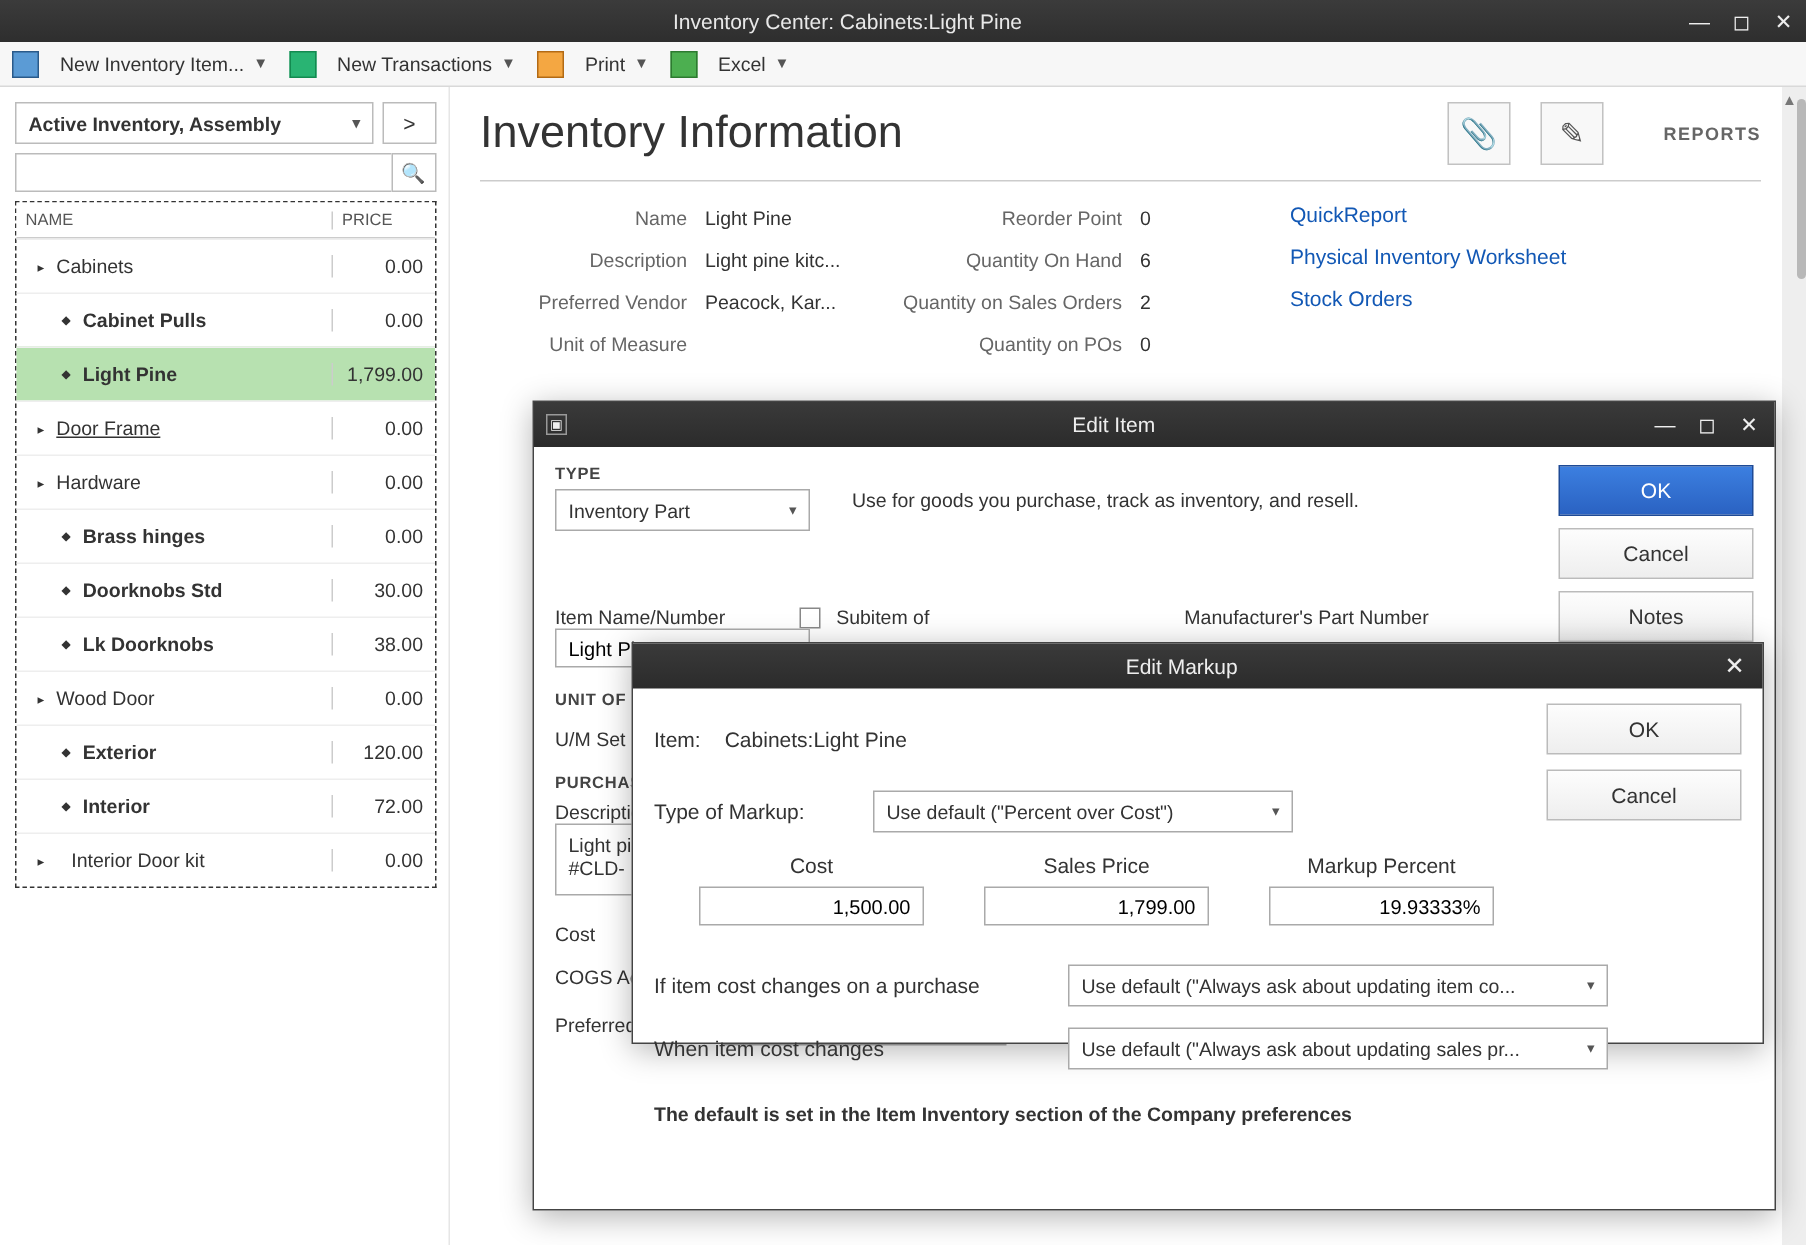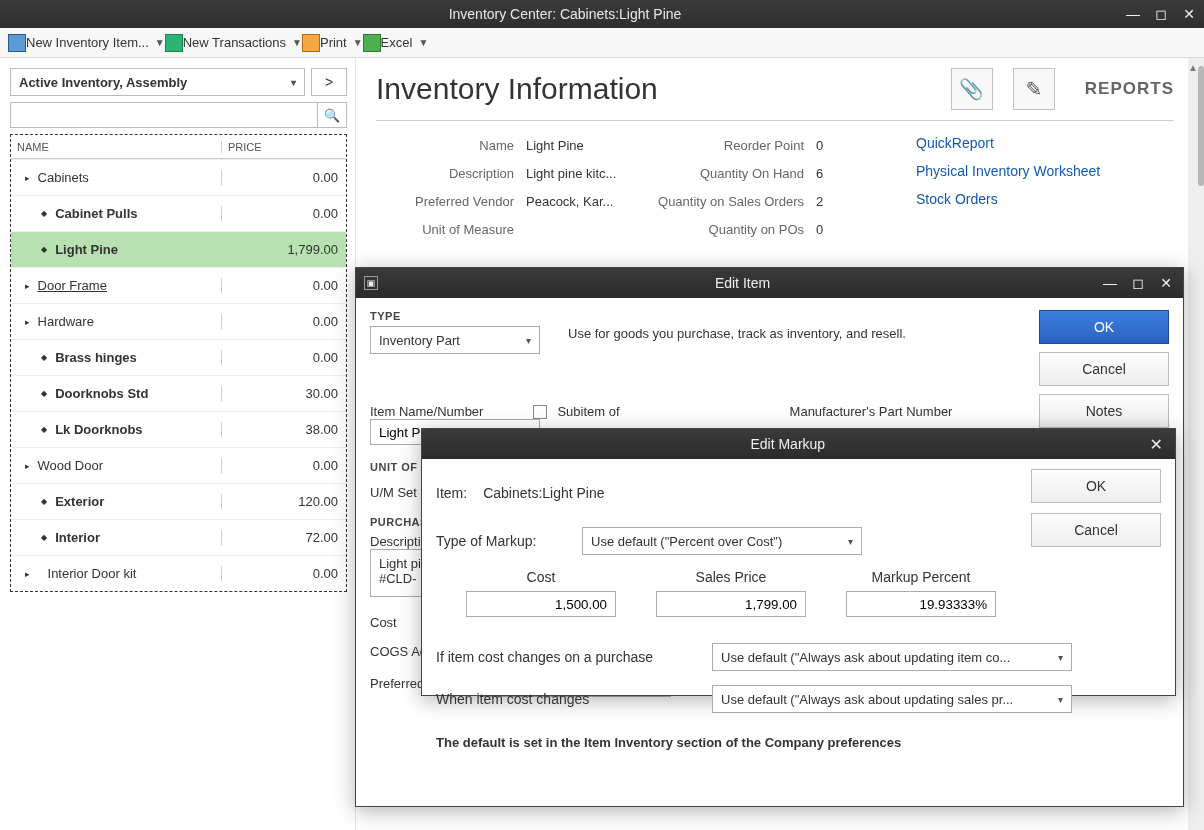--- a/index.html
+++ b/index.html
@@ -5,33 +5,33 @@
   * { box-sizing: border-box; margin: 0; padding: 0; font-family: Arial, Helvetica, sans-serif; }
   body { width: 1204px; height: 830px; background: #fff; position: relative; overflow: hidden; font-size: 13px; color: #333; }
 
   
   .titlebar { height: 28px; background: linear-gradient(#3b3b3b,#2e2e2e); display: flex; align-items: center; color: #e8e8e8; padding: 0 6px; }
   .titlebar .title { flex: 1; text-align: center; font-size: 14px; }
   .win-controls { display: flex; gap: 10px; }
   .win-controls span { width: 18px; height: 18px; display:inline-flex; align-items:center; justify-content:center; cursor:pointer; color:#eee; font-size:14px; }
 
   
-  .toolbar { height: 30px; background: #f7f7f7; border-bottom: 1px solid #d9d9d9; display: flex; align-items: center; padding: 0 8px; }
+  .toolbar { height: 30px; background: #f7f7f7; border-bottom: 1px solid #d9d9d9; display: flex; align-items: center; gap: 14px; padding: 0 8px; }
   .toolbar-item { display:flex; align-items:center; gap:6px; cursor:pointer; }
   .ti-label { font-size:13px; }
   .down-caret { font-size:10px; color:#555; }
   .tb-icon { width:18px; height:18px; display:inline-block; }
   .ic-cube { background:#5b9bd5; border:1px solid #2a5a8a; }
   .ic-doc { background:#29b473; border:1px solid #138a50; }
   .ic-print { background:#f4a742; border:1px solid #b36a14; }
   .ic-excel { background:#4caf50; border:1px solid #2d7a30; }
 
   
   .main { position: absolute; top:58px; bottom:0; left:0; right:0; display:flex; background:#fff; }
-  .sidebar { width: 356px; padding: 10px 8px 10px 10px; border-right: 1px solid #e6e6e6; }
+  .sidebar { width: 300px; padding: 10px 8px 10px 10px; border-right: 1px solid #e6e6e6; }
   .filter-row { display:flex; gap:6px; margin-bottom:6px;}
   .filter-select { flex:1; height:28px; border:1px solid #bbb; background:#fff; display:flex; align-items:center; justify-content:space-between; padding:0 8px; cursor:pointer; font-weight:bold; font-size:13px;}
   .expand-btn { width:36px; height:28px; border:1px solid #bbb; background:#fff; display:flex; align-items:center; justify-content:center; cursor:pointer; font-size:14px;}
   .search-row { display:flex; margin-bottom:6px;}
   .search-input { flex:1; height:26px; border:1px solid #bbb; border-right:none; padding:0 6px; }
   .search-btn { width:30px; height:26px; border:1px solid #bbb; background:#fff; display:flex; align-items:center; justify-content:center; cursor:pointer;}
   .item-table { border:1px dashed #333; }
   .item-table .thead { display:flex; height:24px; background:#fff; border-bottom:1px solid #ccc; font-size:11px; color:#555; align-items:center;}
   .col-name { width: 210px; padding-left:6px; }
   .col-price { flex:1; padding-left:6px; border-left:1px solid #ccc;}
@@ -44,21 +44,21 @@
 
   
   .content { flex:1; padding: 10px 0 0 20px; position:relative; }
   .content-scroll { position:absolute; right:0; top:0; bottom:0; width:16px; background:#eee; display:flex; align-items:flex-start; justify-content:center; padding-top:4px; }
   .scroll-thumb { width:10px; height:120px; background:#b8b8b8; border-radius:5px; margin-top:4px;}
   .scroll-up { font-size:10px; color:#777; }
 
   .header-row { display:flex; align-items:center; gap:20px; border-bottom:1px solid #ccc; padding-bottom:10px; margin-bottom:10px; width: calc(100% - 30px);}
   .h-title { font-size:30px; font-weight:400; flex:1;}
   .icon-btn { width:42px; height:42px; border:1px solid #c2c2c2; background:#f8f8f8; display:flex; align-items:center; justify-content:center; cursor:pointer; font-size:20px; color:#555;}
-  .reports-lbl { font-size:17px; color:#666; letter-spacing:1px; font-weight:bold; margin-left:10px;}
+  .reports-lbl { font-size:12px; color:#666; letter-spacing:1px; font-weight:bold; margin-left:20px;}
 
   .info-grid { display:flex; gap:0; width: calc(100% - 30px);}
   .ig-left { width:540px; }
   .ig-row { display:flex; height:28px; align-items:center; font-size:13px; color:#666;}
   .ig-label { width:150px; text-align:right; padding-right:12px;}
   .ig-val { width:130px; color:#333;}
   .ig-label2 { width:160px; text-align:right; padding-right:12px;}
   .ig-val2 { width:30px; color:#333;}
   .report-links { display:flex; flex-direction:column; gap:12px; margin-top:4px;}
   .report-links a { color:#1258b5; text-decoration:none; font-size:14px; cursor:pointer;}

